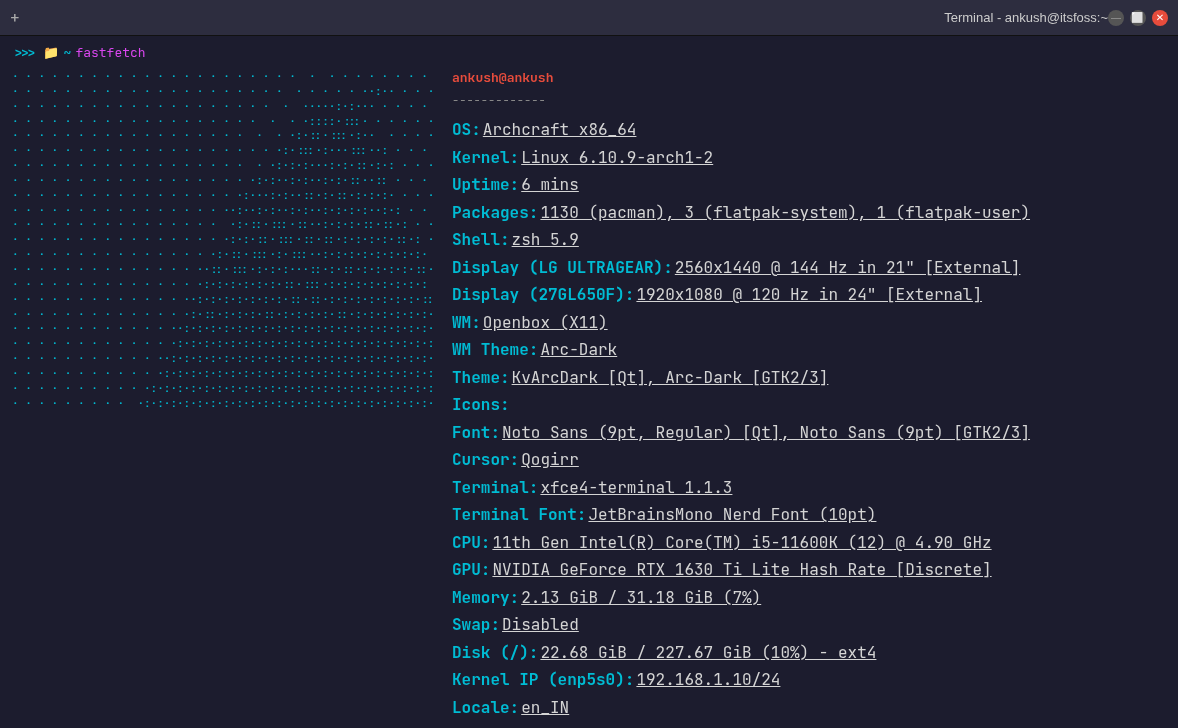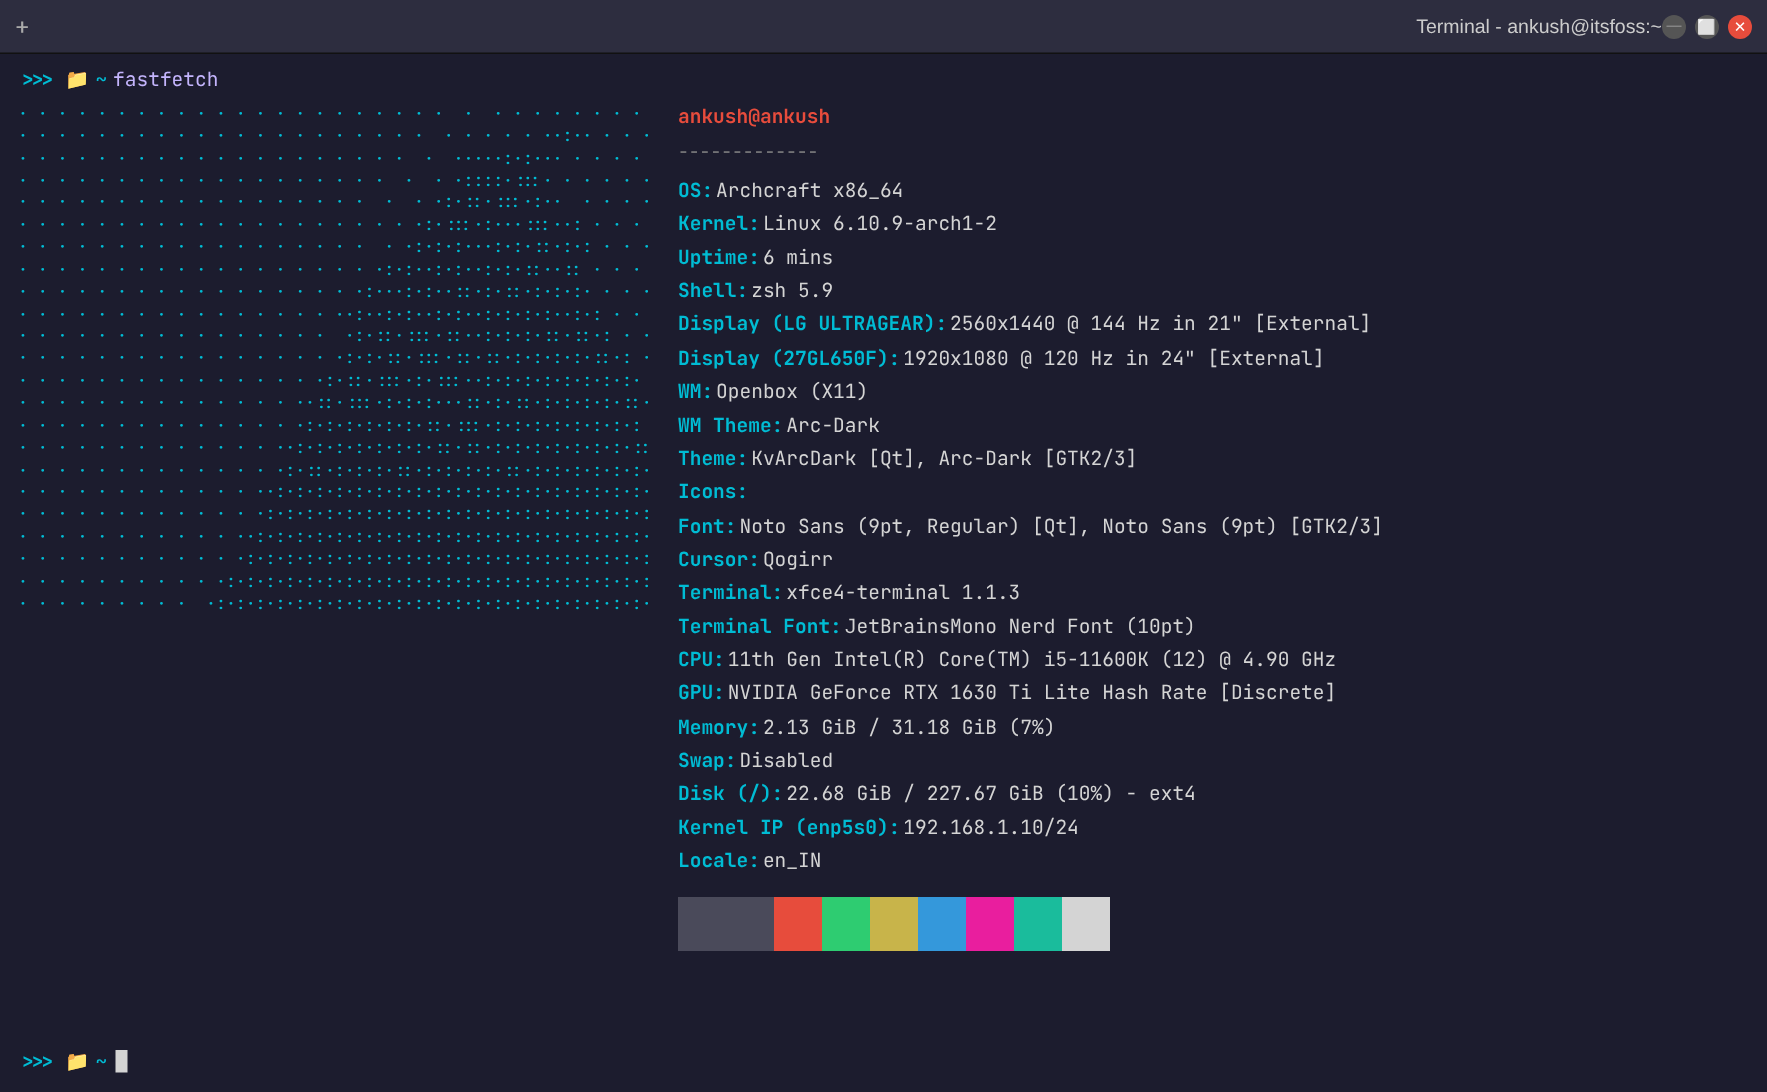--- a/index.html
+++ b/index.html
@@ -89,21 +89,21 @@
       color: #00bcd4;
       margin-right: 4px;
     }
 
     .prompt-tilde {
       color: #00bcd4;
       margin-right: 4px;
     }
 
     .prompt-cmd {
-      color: #c4b5fd;
+      color: #d946ef;
     }
 
     
     .main-content {
       display: flex;
       flex: 1;
       padding: 0 12px;
     }
 
     
@@ -137,33 +137,34 @@
 
     .separator-line {
       color: #888;
       margin-bottom: 4px;
       font-size: 12px;
     }
 
     .info-row {
       display: flex;
       align-items: center;
-      font-size: 13px;
+      font-size: 16px;
       line-height: 1.72;
     }
 
     .info-label {
       color: #00bcd4;
       font-weight: bold;
       white-space: nowrap;
     }
 
     .info-value {
       color: #d4d4d4;
       margin-left: 2px;
+      text-decoration: underline;
     }
 
     
     .color-swatches {
       display: flex;
       margin-top: 12px;
       height: 36px;
     }
 
     .swatch {
@@ -252,20 +253,24 @@
           </div>
           <div class="info-row">
             <span class="info-label">Kernel:</span>
             <span class="info-value"> Linux 6.10.9-arch1-2</span>
           </div>
           <div class="info-row">
             <span class="info-label">Uptime:</span>
             <span class="info-value"> 6 mins</span>
           </div>
           <div class="info-row">
+            <span class="info-label">Packages:</span>
+            <span class="info-value"> 1130 (pacman), 3 (flatpak-system), 1 (flatpak-user)</span>
+          </div>
+          <div class="info-row">
             <span class="info-label">Shell:</span>
             <span class="info-value"> zsh 5.9</span>
           </div>
           <div class="info-row">
             <span class="info-label">Display (LG ULTRAGEAR):</span>
             <span class="info-value"> 2560x1440 @ 144 Hz in 21" [External]</span>
           </div>
           <div class="info-row">
             <span class="info-label">Display (27GL650F):</span>
             <span class="info-value"> 1920x1080 @ 120 Hz in 24" [External]</span>

